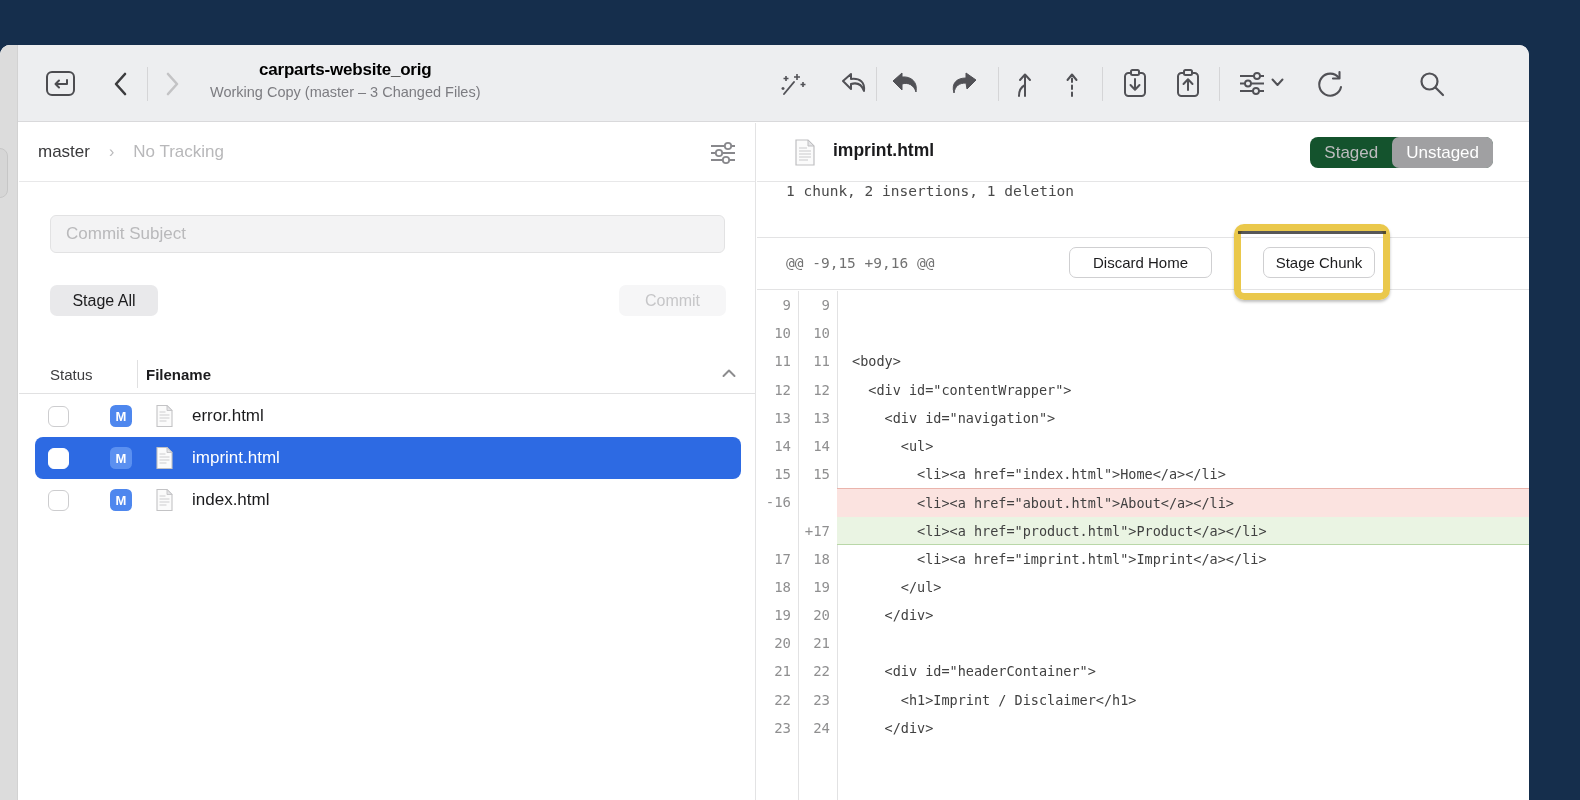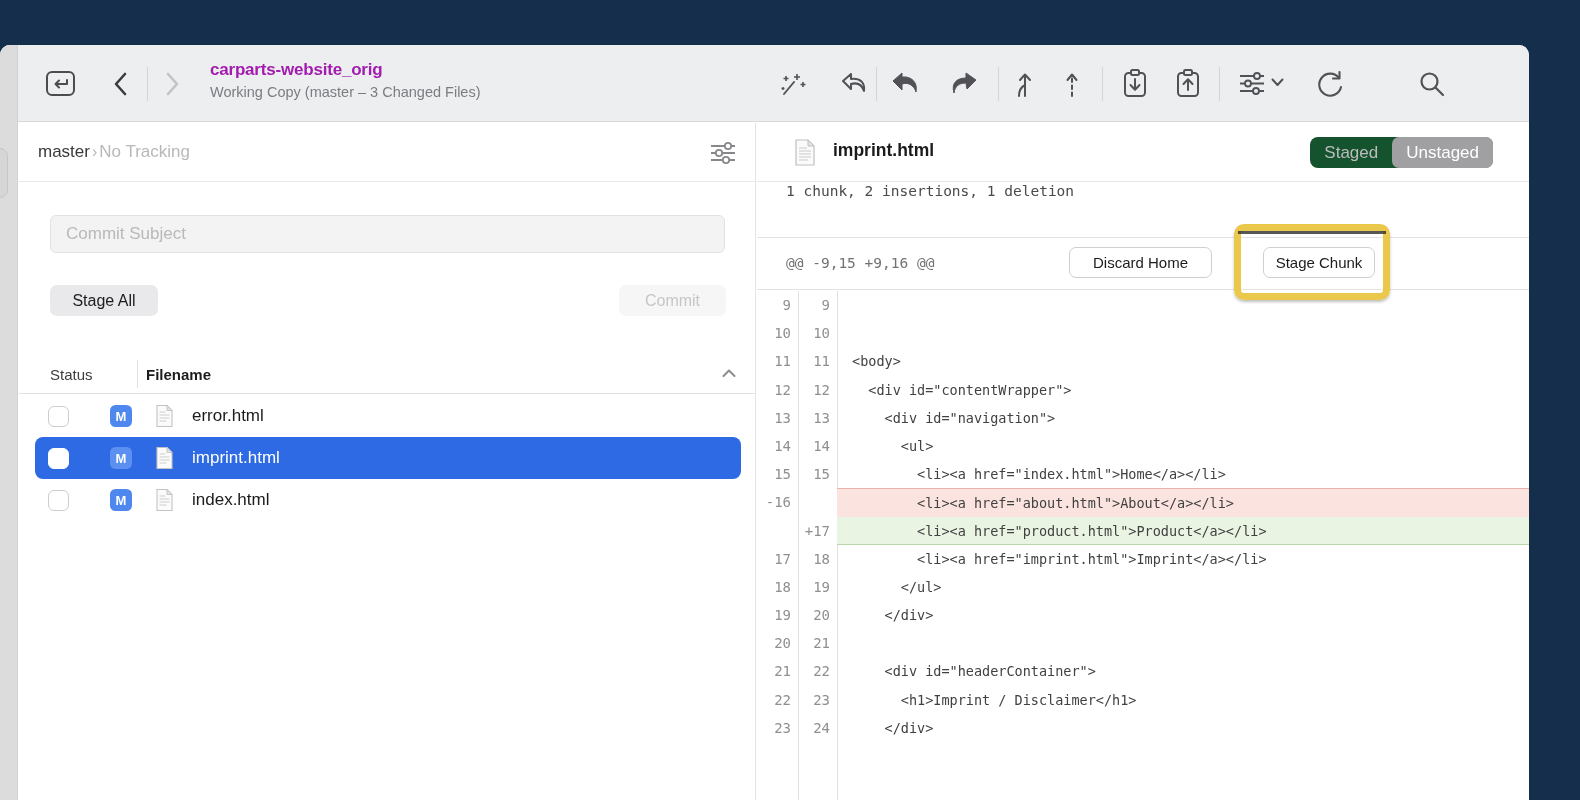--- a/index.html
+++ b/index.html
@@ -8,36 +8,36 @@
 
   .window { position:absolute; left:0; top:45px; width:1529px; height:755px;
             background:#ffffff; border-radius:10px 10px 0 0; overflow:hidden; }
 
   
   .toolbar { position:absolute; left:0; top:0; width:100%; height:77px;
              background:#edeef0; border-bottom:1px solid #d9d9db; }
   .icon { position:absolute; display:flex; align-items:center; justify-content:center; }
   .tb-sep { position:absolute; top:22px; width:1px; height:34px; background:#d5d5d7; }
   .title-block { position:absolute; left:210px; top:15px; }
-  .title-block .t1 { font-size:17px; font-weight:bold; color:#a21caf; letter-spacing:-0.2px; }
+  .title-block .t1 { font-size:17px; font-weight:bold; color:#000000; letter-spacing:-0.2px;text-align:center; }
   .title-block .t2 { font-size:14.5px; color:#7c7c81; margin-top:4px; }
 
   
   .left-strip { position:absolute; left:0; top:0; width:18px; height:100%;
                 background:#dcdcdc; border-right:1px solid #d2d2d2; z-index:5; }
   .strip-handle { position:absolute; left:-9px; top:103px; width:17px; height:50px;
                   background:#d6d6d6; border:1px solid #c6c6c6; border-radius:8px; }
 
   
   .left-panel { position:absolute; left:19px; top:78px; width:736px; height:677px; background:#fff; }
   .panel-divider { position:absolute; left:755px; top:78px; width:1px; height:677px; background:#e3e3e4; }
 
   .branch-bar { position:absolute; left:0; top:0; width:100%; height:59px;
                 border-bottom:1px solid #e8e8e9; display:flex; align-items:center; }
-  .branch-bar .crumbs { margin-left:19px; font-size:17px; display:flex; align-items:center; gap:2px; }
+  .branch-bar .crumbs { margin-left:19px; font-size:17px; display:flex; align-items:center; gap:19px; }
   .crumb-branch { color:#39393b; }
   .crumb-sep { color:#bababc; font-size:16px; }
   .crumb-tracking { color:#b8b8ba; }
   .tune-btn { position:absolute; right:14px; top:14px; width:36px; height:32px; }
 
   .subject-input { position:absolute; left:31px; top:92px; width:675px; height:38px;
                    background:#f3f3f4; border:1px solid #e2e2e3; border-radius:6px;
                    font-size:17px; padding:0 15px; color:#333;
                    font-family:"Liberation Sans", sans-serif; outline:none; }
   .subject-input::placeholder { color:#b9b9bb; }

